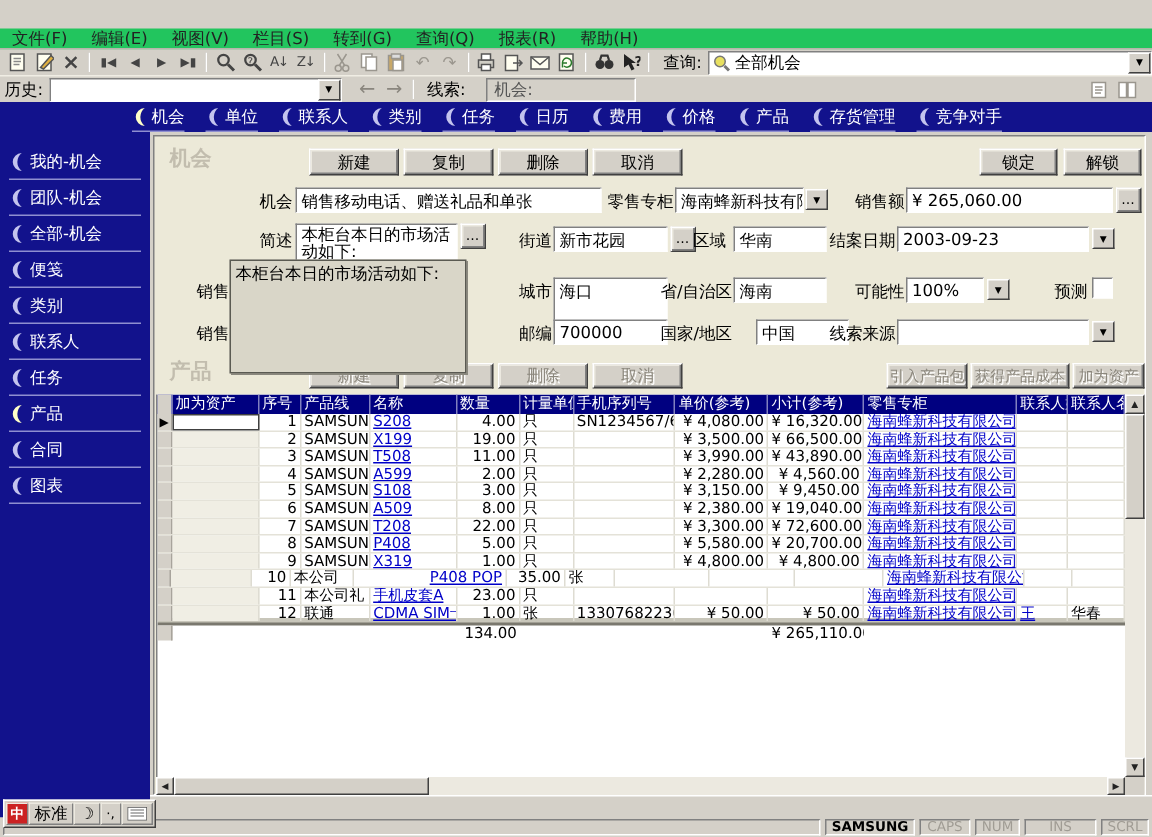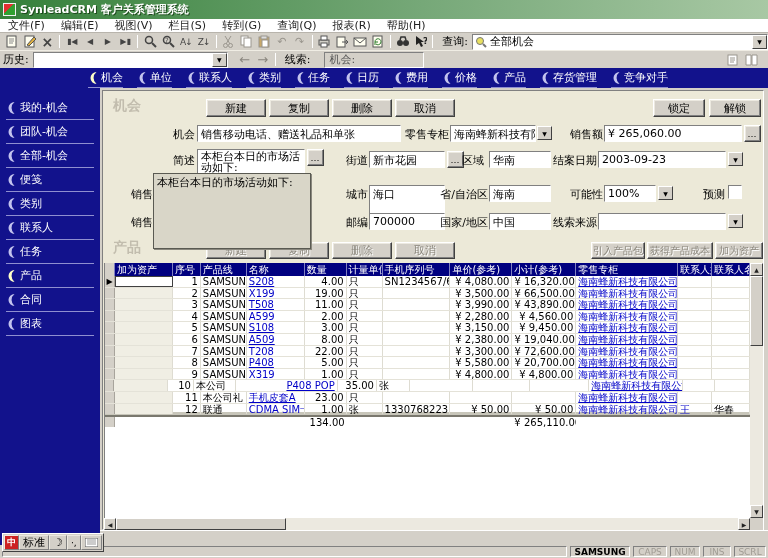--- a/index.html
+++ b/index.html
@@ -13,21 +13,21 @@
 
   
   #titlebar { left:0; top:0; width:768px; height:19px;
     background:linear-gradient(90deg,#35803a,#76a878 55%,#a8c8a4);
     display:flex; align-items:center; padding-left:3px; }
   #title-icon { width:13px; height:13px; margin-right:4px;
     background:linear-gradient(135deg,#e03030 45%,#30a030 45%); border:1px solid #f0f0f0; }
   #title-text { color:#fff; font-weight:bold; font-size:11px; text-shadow:1px 1px 0 #1e4a1e; }
 
   
-  #menubar { left:0; top:19px; width:768px; height:14px; background:#ffffff;
+  #menubar { left:0; top:19px; width:768px; height:14px; background:#22c55e;
     display:flex; align-items:center; border-bottom:1px solid #b8b4ac; }
   .menu-item { padding:0 8px; color:#222; }
 
   
   .toolbar { background:#d4d0c8; display:flex; align-items:center; }
   #toolbar1 { left:0; top:33px; width:768px; height:17px; padding-left:3px; }
   #toolbar2 { left:0; top:50px; width:768px; height:18px; padding-left:3px;
     border-top:1px solid #f0ede4; }
   .tbico { width:18px; height:15px; display:flex; align-items:center; justify-content:center;
     color:#444; font-size:11px; }
@@ -115,24 +115,20 @@
     border:1px solid; border-color:#fff #404040 #404040 #fff; display:flex; align-items:center; padding:1px; }
   .imeseg { height:15px; border:1px solid; border-color:#ece9e0 #808080 #808080 #ece9e0;
     display:flex; align-items:center; justify-content:center; padding:0 3px; font-size:11px; color:#000; }
   #ime-logo { width:15px; background:#cc2222; color:#fff; font-size:9px; font-weight:bold; }
 </style>
 </head>
 <body>
 
 <div id="app">
 
-  <div id="titlebar" class="abs">
-    <div id="title-icon"></div>
-    <div id="title-text">SynleadCRM 客户关系管理系统</div>
-  </div>
 
   <div id="menubar" class="abs">
       <div class="menu-item">文件(F)</div>
       <div class="menu-item">编辑(E)</div>
       <div class="menu-item">视图(V)</div>
       <div class="menu-item">栏目(S)</div>
       <div class="menu-item">转到(G)</div>
       <div class="menu-item">查询(Q)</div>
       <div class="menu-item">报表(R)</div>
       <div class="menu-item">帮助(H)</div>
@@ -451,21 +447,21 @@
     <div class="flabel" style="left:464px; top:96px; width:36px;">可能性</div>
     <div class="abs field" style="left:501px; top:94px; width:52px; height:17px;">100%</div>
     <div class="abs ddbtn" style="left:555px; top:95px;">▼</div>
     <div class="flabel" style="left:596px; top:96px; width:26px;">预测</div>
     <div class="abs checkbox" style="left:625px; top:94px; width:14px; height:14px;"></div>
 
     <div class="flabel" style="left:26px; top:124px; width:24px;">销售</div>
     <div class="flabel" style="left:241px; top:124px; width:24px;">邮编</div>
     <div class="abs field" style="left:266px; top:122px; width:76px; height:17px;">700000</div>
     <div class="flabel" style="left:333px; top:124px; width:52px;">国家/地区</div>
-    <div class="abs field" style="left:386px; top:122px; width:62px; height:17px;">中国</div>
+    <div class="abs field" style="left:401px; top:122px; width:62px; height:17px;">中国</div>
     <div class="flabel" style="left:450px; top:124px; width:44px;">线索来源</div>
     <div class="abs field" style="left:495px; top:122px; width:128px; height:17px;"></div>
     <div class="abs ddbtn" style="left:625px; top:123px;">▼</div>
 
     <div id="popup">
       <span>本柜台本日的市场活动如下:</span>
     </div>
 
     <div class="abs sec-label" style="left:10px; top:148px;">产品</div>
     <div class="abs btn disabled" style="left:103px; top:151px; width:60px; height:17px;">新建</div>
@@ -718,17 +714,17 @@
           <path d="M2 2h9M2 4h9M2 6h9" stroke="#999"></path>
         </svg>
       </div>
   </div>
 
   <div id="statusbar" class="abs">
     <div class="spanel" style="flex:1;"></div>
     <div class="spanel" style="width:60px; font-weight:bold;">SAMSUNG</div>
     <div class="spanel off" style="width:34px;">CAPS</div>
     <div class="spanel off" style="width:30px;">NUM</div>
-    <div class="spanel off" style="width:28px;">INS</div>
+    <div class="spanel off" style="width:48px;">INS</div>
     <div class="spanel off" style="width:32px;">SCRL</div>
   </div>
 
 </div>
 
 </body></html>

